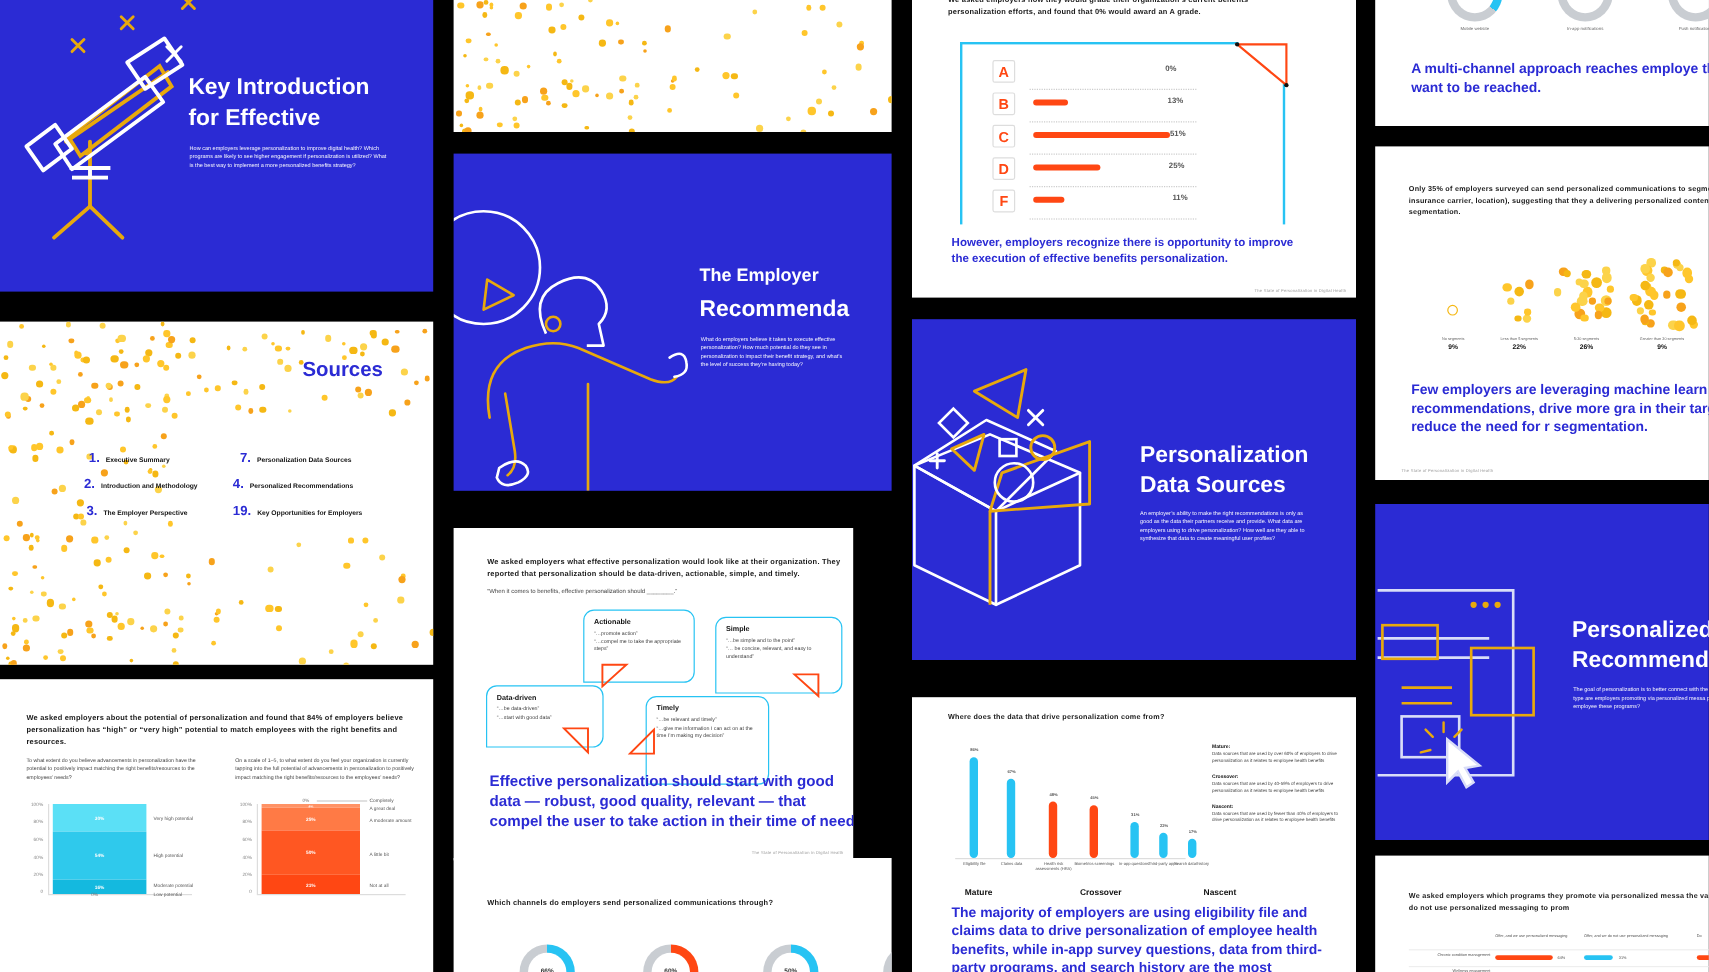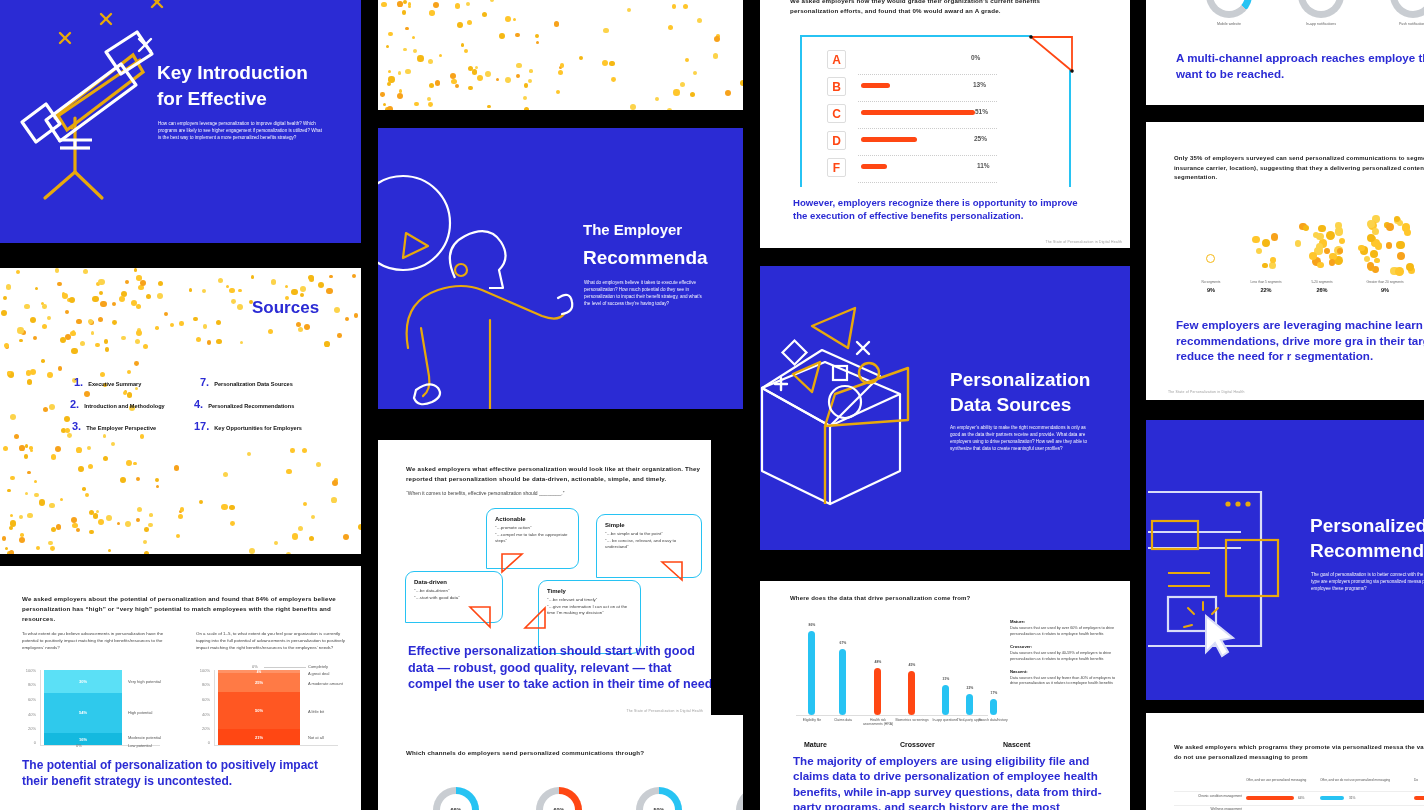--- a/index.html
+++ b/index.html
@@ -345,21 +345,21 @@
     </div>
     <div class="toc-row" style="left:200px;top:108px;">
       <span class="toc-num" style="font-size:11px;">7.</span>
       <span class="toc-lbl" style="font-size:5.6px;">Personalization Data Sources</span>
     </div>
     <div class="toc-row" style="left:194px;top:130px;">
       <span class="toc-num" style="font-size:11px;">4.</span>
       <span class="toc-lbl" style="font-size:5.6px;">Personalized Recommendations</span>
     </div>
     <div class="toc-row" style="left:194px;top:152px;">
-      <span class="toc-num" style="font-size:11px;">17.</span>
+      <span class="toc-num" style="font-size:11px;">19.</span>
       <span class="toc-lbl" style="font-size:5.6px;">Key Opportunities for Employers</span>
     </div>
   </div>
 
   <div class="slide" style="left:0;top:566px;width:361px;height:244px;">
     <div class="hdg" style="position:absolute;left:22px;top:28px;width:320px;font-size:6.2px;line-height:1.62;">We asked employers about the potential of personalization and found that 84% of employers believe personalization has “high” or “very high” potential to match employees with the right benefits and resources.</div>
     <div class="sub" style="position:absolute;left:22px;top:65px;width:148px;font-size:4.4px;line-height:1.55;">To what extent do you believe advancements in personalization have the potential to positively impact matching the right benefits/resources to the employees’ needs?</div>
     <div class="sub" style="position:absolute;left:196px;top:65px;width:152px;font-size:4.4px;line-height:1.55;">On a scale of 1–5, to what extent do you feel your organization is currently tapping into the full potential of advancements in personalization to positively impact matching the right benefits/resources to the employees’ needs?</div>
 
     <div style="position:absolute;left:22px;top:104px;width:160px;height:78px;">
@@ -400,21 +400,20 @@
         <div class="seg" style="top:3px;height:18.75px;background:#FF7A45;">25%</div>
         <div class="seg" style="top:21.75px;height:37.5px;background:#FF5722;">50%</div>
         <div class="seg" style="top:59.25px;height:15.75px;background:#FF4713;">21%</div>
       </div>
       <div class="seg-lbl" style="left:112px;top:1px;">A great deal</div>
       <div class="seg-lbl" style="left:112px;top:11px;">A moderate amount</div>
       <div class="seg-lbl" style="left:112px;top:39px;">A little bit</div>
       <div class="seg-lbl" style="left:112px;top:65px;">Not at all</div>
     </div>
 
-    <div class="kick" style="position:absolute;left:22px;top:192px;width:322px;font-size:12px;line-height:1.32;">The potential of personalization to positively impact their benefit strategy is uncontested.</div>
   </div>
 
   <div class="slide" style="left:378px;top:0;width:365px;height:110px;">
     <div id="dots-contents2" style="position:absolute;left:0;top:-176px;width:365px;height:286px;">
         <span class="dot" style="left:50.3px;top:277.8px;width:4.9px;height:4.9px;background:#FFC62B;"></span>
         <span class="dot" style="left:55.2px;top:178.0px;width:6.0px;height:6.0px;background:#F7A21B;"></span>
         <span class="dot" style="left:179.8px;top:245.5px;width:5.3px;height:5.3px;background:#FFC62B;"></span>
         <span class="dot" style="left:127.3px;top:192.4px;width:5.8px;height:5.8px;background:#FFC62B;"></span>
         <span class="dot" style="left:82.9px;top:219.4px;width:3.5px;height:3.5px;background:#F5B814;"></span>
         <span class="dot" style="left:150.9px;top:245.0px;width:3.7px;height:3.7px;background:#FCD34A;"></span>

